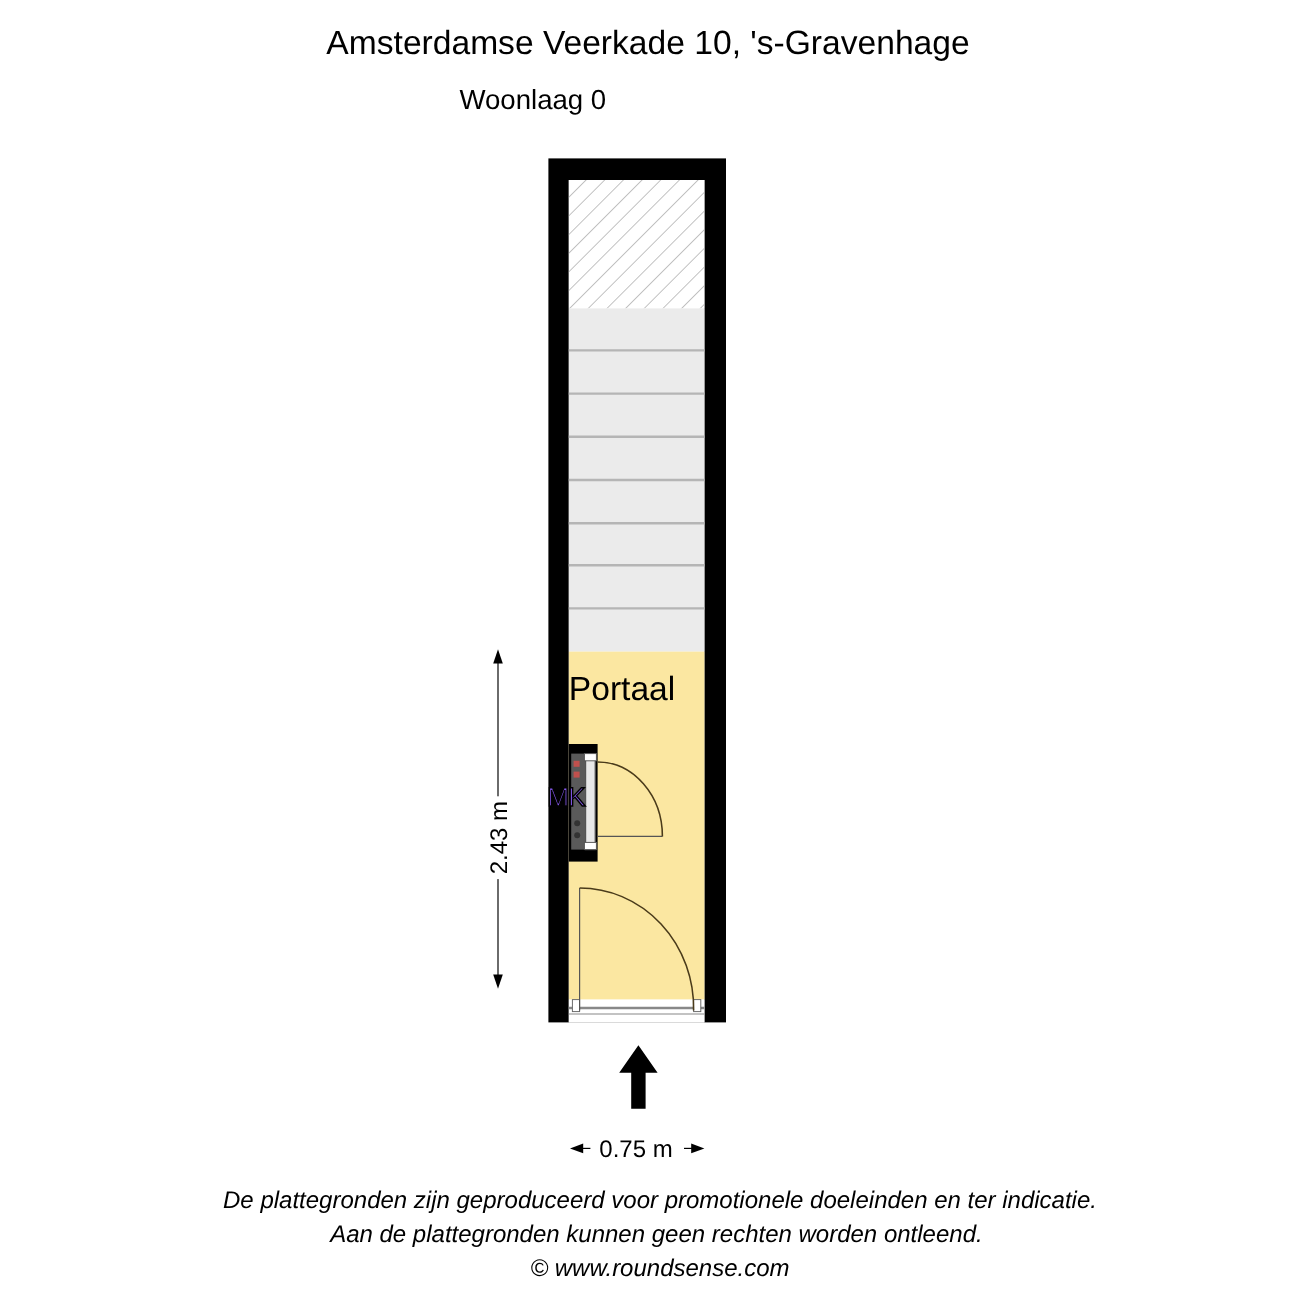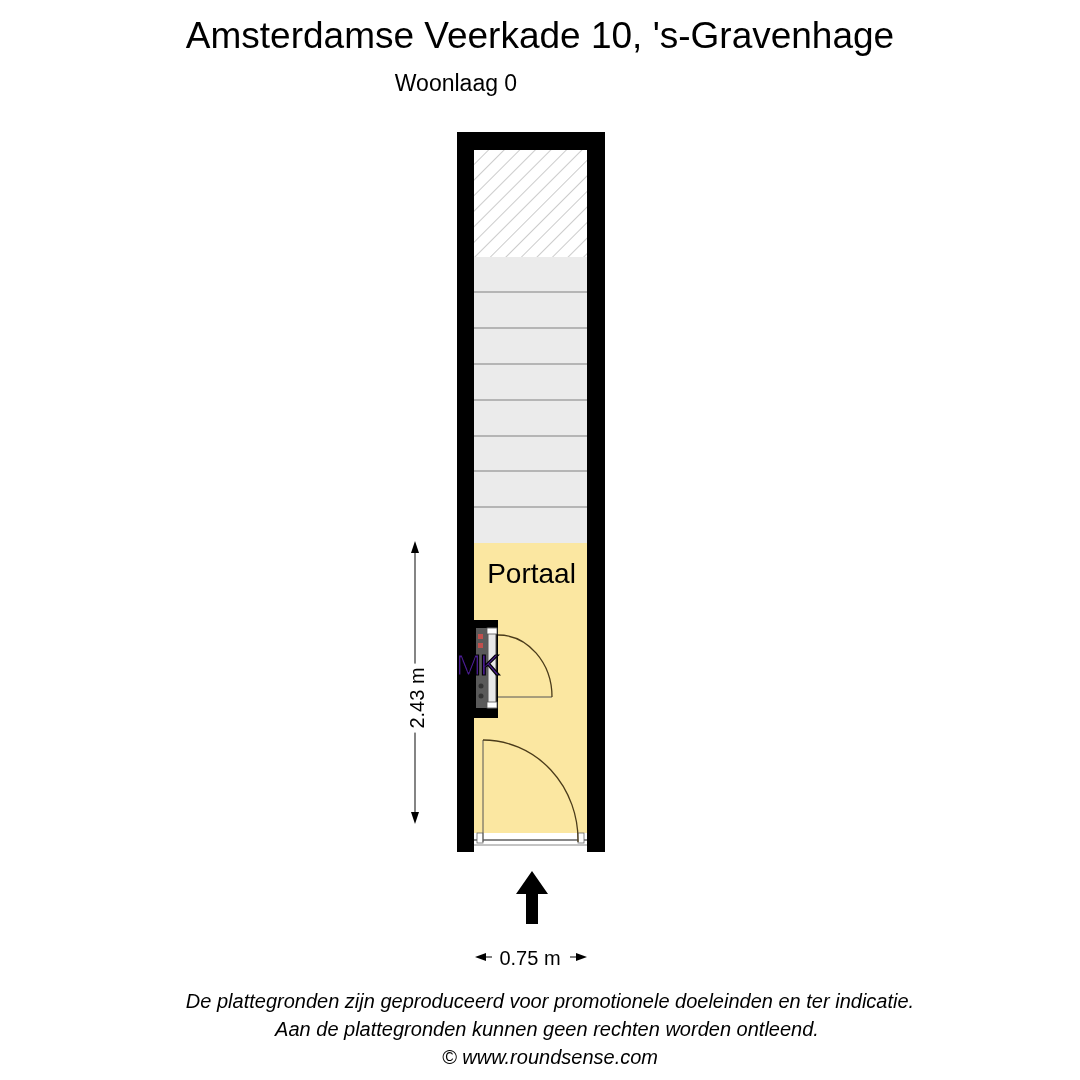--- a/index.html
+++ b/index.html
@@ -1,21 +1,21 @@
 <!DOCTYPE html>
 <html><head>
 <meta charset="utf-8">
 <style>
   html, body { margin:0; padding:0; background:#ffffff; }
   body { width:1080px; height:1080px; position:relative; overflow:hidden; font-family:"Liberation Sans", sans-serif; color:#000; }
-  .title { position:absolute; left:0; width:1080px; top:10px; text-align:center; font-size:37px; line-height:52px; }
-  .subtitle { position:absolute; left:16px; width:880px; top:68px; text-align:center; font-size:23px; line-height:30px; }
+  .title { position:absolute; left:0; width:1080px; top:10px; text-align:center; font-size:28px; line-height:52px; }
+  .subtitle { position:absolute; left:4px; width:880px; top:68px; text-align:center; font-size:23px; line-height:30px; }
   svg.plan { position:absolute; left:0; top:0; }
-  .room-label { position:absolute; left:474px; width:115px; top:557px; text-align:center; font-size:28px; line-height:34px; }
-  .mk-label { position:absolute; left:456px; top:650px; font-size:30px; line-height:30px; color:#4c1d95; -webkit-text-stroke:1.2px #000; letter-spacing:-1px; }
+  .room-label { position:absolute; left:474px; width:115px; top:557px; text-align:left; font-size:28px; line-height:34px; }
+  .mk-label { position:absolute; left:456px; top:650px; font-size:22px; line-height:30px; color:#8b5cf6; -webkit-text-stroke:1.2px #000; letter-spacing:-1px; }
   .dim-v { position:absolute; left:402px; top:668px; width:30px; height:60px; }
   .dim-v span { position:absolute; left:50%; top:50%; transform:translate(-50%,-50%) rotate(-90deg); font-size:20px; white-space:nowrap; background:#fff; padding:0 4px; }
   .dim-h { position:absolute; left:470px; width:120px; top:945px; text-align:center; font-size:20px; line-height:26px; }
   .disclaimer { position:absolute; left:0; width:1100px; text-align:center; font-style:italic; font-size:20px; line-height:28px; }
 </style>
 </head>
 <body>
 
 <div class="title">Amsterdamse Veerkade 10, 's-Gravenhage</div>
 <div class="subtitle">Woonlaag 0</div>

